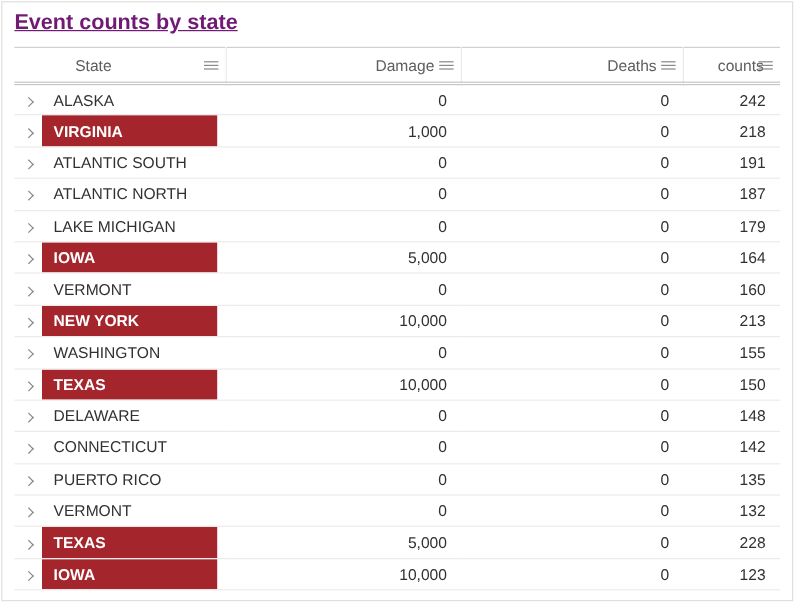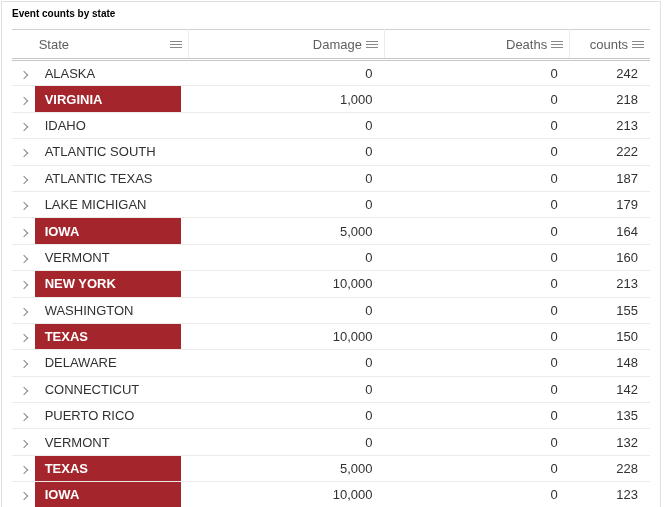--- a/index.html
+++ b/index.html
@@ -11,24 +11,25 @@
       width: 664px;
       height: 507px;
       overflow: hidden;
     }
     .panel {
       border: 1px solid #e1dfdd;
       width: 660px;
       margin: 1px;
     }
     .title {
-      font-size: 10px;
+      font-size: 18px;
       font-weight: 600;
-      color: #000000;
+      color: #701a75;
       padding: 6px 10px 10px 10px;
+      text-decoration: underline;
     }
     .grid-wrap {
       padding: 0 10px 8px 10px;
     }
     table {
       width: 100%;
       border-collapse: collapse;
       table-layout: fixed;
     }
     thead tr {
@@ -39,21 +40,21 @@
       text-align: left;
       font-weight: 400;
       color: #605e5c;
       padding: 6px 4px;
       position: relative;
       border-right: 1px solid #edebe9;
       height: 30px;
       vertical-align: middle;
     }
     th:last-child { border-right: none; }
-    th .hlabel { display: inline-block; }
+    th .hlabel { display: inline-block; margin-left: 24px; }
     .menu-icon {
       position: absolute;
       right: 6px;
       top: 50%;
       transform: translateY(-50%);
       width: 12px;
       height: 10px;
       cursor: pointer;
     }
     .menu-icon span {
@@ -178,39 +179,30 @@
             <td class="state">
               <div class="state-inner hi">VIRGINIA</div>
             </td>
             <td class="num">1,000</td>
             <td class="num">0</td>
             <td class="num">218</td>
           </tr>
           <tr>
             <td class="exp"><span class="chev"></span></td>
             <td class="state">
-              <div class="state-inner">IDAHO</div>
-            </td>
-            <td class="num">0</td>
-            <td class="num">0</td>
-            <td class="num">213</td>
-          </tr>
-          <tr>
-            <td class="exp"><span class="chev"></span></td>
-            <td class="state">
               <div class="state-inner">ATLANTIC SOUTH</div>
             </td>
             <td class="num">0</td>
             <td class="num">0</td>
-            <td class="num">222</td>
-          </tr>
-          <tr>
-            <td class="exp"><span class="chev"></span></td>
-            <td class="state">
-              <div class="state-inner">ATLANTIC TEXAS</div>
+            <td class="num">191</td>
+          </tr>
+          <tr>
+            <td class="exp"><span class="chev"></span></td>
+            <td class="state">
+              <div class="state-inner">ATLANTIC NORTH</div>
             </td>
             <td class="num">0</td>
             <td class="num">0</td>
             <td class="num">187</td>
           </tr>
           <tr>
             <td class="exp"><span class="chev"></span></td>
             <td class="state">
               <div class="state-inner">LAKE MICHIGAN</div>
             </td>

